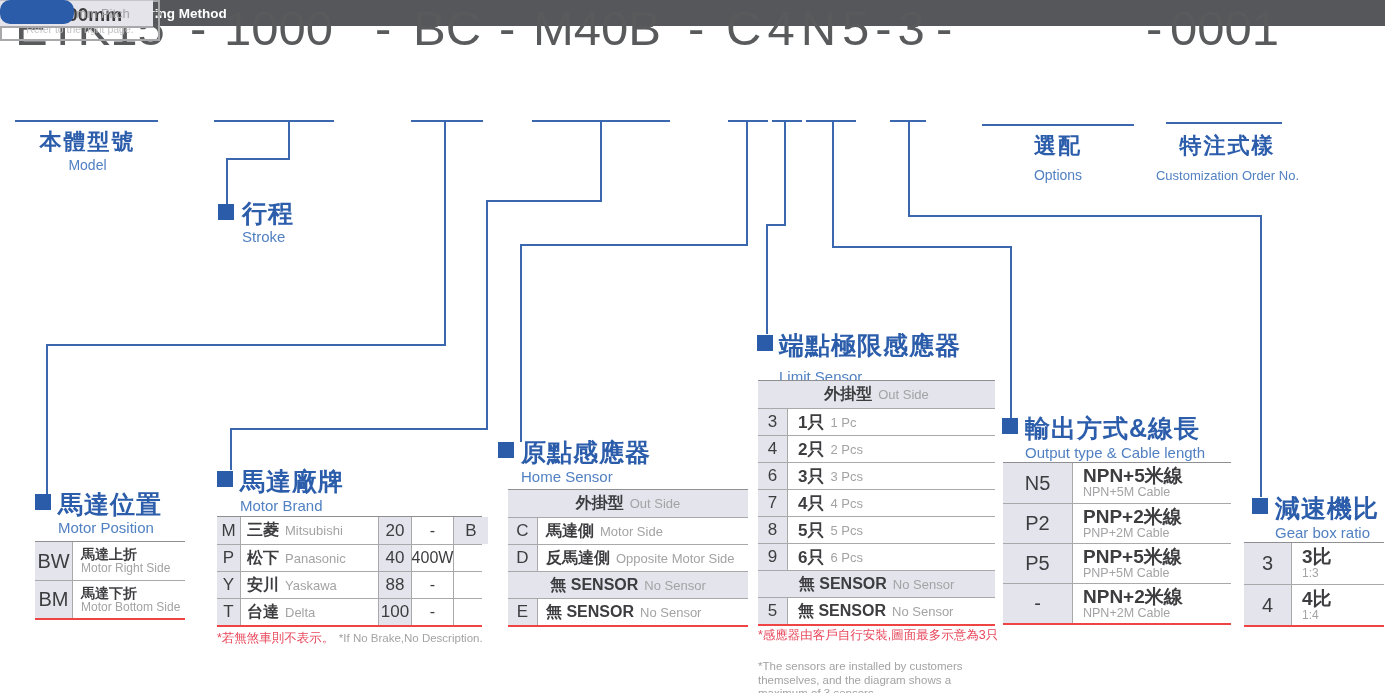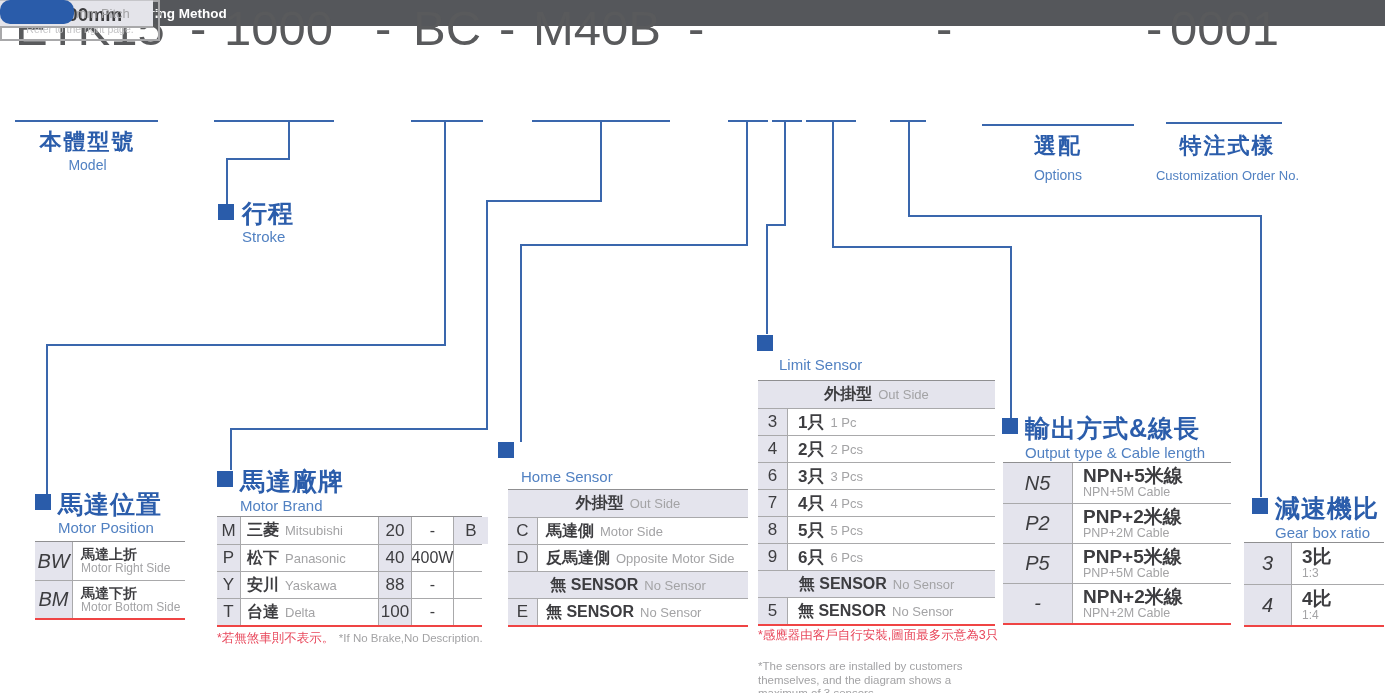--- a/index.html
+++ b/index.html
@@ -40,21 +40,21 @@
   .wc{display:flex;align-items:center;justify-content:center;color:#3d3d40;
       border-right:1px solid #a9a9ab;box-sizing:border-box;flex:none;}
   .bc{display:flex;align-items:center;justify-content:center;color:#3d3d40;box-sizing:border-box;flex:none;}
   .graybg{background:#e4e4ed;}
   .cd{display:flex;align-items:center;flex:1;min-width:0;}
   .stack{flex-direction:column;align-items:flex-start;justify-content:center;line-height:1.05;}
   .grp{background:#e4e4ed;display:flex;align-items:center;justify-content:center;}
   .zh{font-weight:bold;color:#3d3d40;white-space:nowrap;}
   .eng{color:#a3a3a5;white-space:nowrap;margin-left:6px;}
   .eng2{color:#a3a3a5;white-space:nowrap;}
-  .f20{font-size:20px;font-style:italic;} .f19{font-size:19px;} .f18{font-size:14px;} .f17{font-size:17px;}
+  .f20{font-size:20px;} .f19{font-size:19px;} .f18{font-size:14px;} .f17{font-size:17px;}
   .f16{font-size:16px;} .f13{font-size:13px;} .f125{font-size:12.5px;} .f12{font-size:12px;}
   .w38{width:38px;} .w30{width:30px;} .w24{width:24px;} .w33{width:33px;} .w42{width:42px;}
   .w34{width:34px;} .w70{width:70px;} .w48{width:48px;} .w131{width:131px;flex:none;}
   .pl6{padding-left:6px;} .pl8{padding-left:8px;} .pl10{padding-left:10px;}
   
   .sbox1{position:absolute;left:220;top:247;width:153px;height:28px;background:#e4e4ea;
          border-top:1px solid #c6c6ca;display:flex;align-items:center;padding-left:8px;box-sizing:border-box;
          font-size:19px;font-weight:bold;color:#3b3b3d;}
   .sbox2{position:absolute;left:220;top:275;width:153px;height:28px;border-bottom:2px solid #a8a8aa;
          display:flex;align-items:center;padding-left:8px;box-sizing:border-box;}
@@ -76,20 +76,21 @@
   </div>
 
   <span class="seg" style="left:15px">ETK15</span>
   <span class="seg" style="left:190px">-</span>
   <span class="seg" style="left:224px">1000</span>
   <span class="seg" style="left:375px">-</span>
   <span class="seg" style="left:413px">BC</span>
   <span class="seg" style="left:499px">-</span>
   <span class="seg" style="left:533px">M40B</span>
   <span class="seg" style="left:688px">-</span>
+  <span class="seg" style="left:726px;letter-spacing:6px">C4N5-3</span>
   <span class="seg" style="left:936px">-</span>
   <div class="obox">
     <span class="obzh">參照右頁</span>
     <span class="oben">Refer to the right page.</span>
   </div>
   <span class="seg" style="left:1146px">-</span>
   <span class="seg" style="left:1170px">0001</span>
 
   <div class="ul" style="left:15px;top:120px;width:143px"></div>
   <div class="ul" style="left:214px;top:120px;width:120px"></div>
@@ -218,20 +219,21 @@
       <div class="wc w42 f16">-</div>
       <div class="bc w34 f17"></div>
     </div>
   </div>
   <div class="abs" style="left:217px;top:628px;white-space:nowrap">
     <span class="notered">*若無煞車則不表示。</span>
     <span class="notegray">*If No Brake,No Description.</span>
   </div>
 
   <div class="sq" style="left:498px;top:442px"></div>
+  <div class="stzh" style="left:521px;top:436px">原點感應器</div>
   <div class="sten" style="left:521px;top:468px">Home Sensor</div>
   <div class="tbl" style="left:508px;top:489px;width:240px">
     <div class="row h27 grp">
       <span class="zh f16">外掛型</span>
       <span class="eng f13">Out Side</span>
     </div>
     <div class="row h27">
       <div class="cc w30 f17">C</div>
       <div class="cd pl8">
         <span class="zh f16">馬達側</span>
@@ -252,21 +254,22 @@
     <div class="row h27">
       <div class="cc w30 f17">E</div>
       <div class="cd pl8">
         <span class="zh f16">無 SENSOR</span>
         <span class="eng f13">No Sensor</span>
       </div>
     </div>
   </div>
 
   <div class="sq" style="left:757px;top:335px"></div>
-  <div class="sten" style="left:779px;top:356px">Limit Sensor</div>
+  <div class="stzh" style="left:779px;top:329px">端點極限感應器</div>
+  <div class="sten" style="left:779px;top:368px">Limit Sensor</div>
   <div class="tbl" style="left:758px;top:380px;width:237px">
     <div class="row h27 grp">
       <span class="zh f16">外掛型</span>
       <span class="eng f13">Out Side</span>
     </div>
     <div class="row h27">
       <div class="cc w30 f17">3</div>
       <div class="cd pl10">
         <span class="zh f17">1只</span>
         <span class="eng f13">1 Pc</span>

